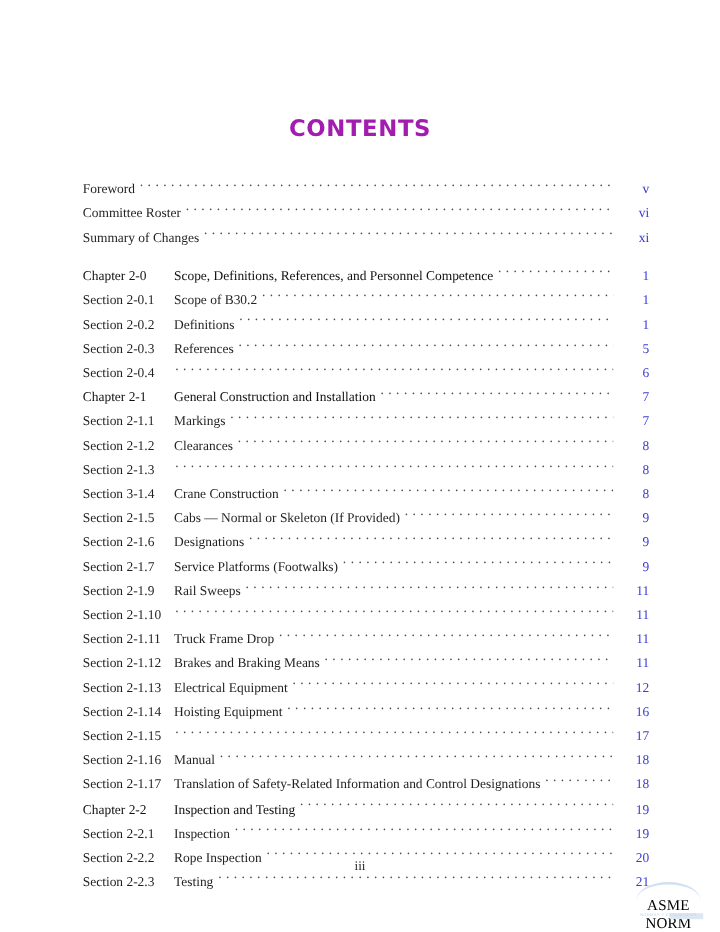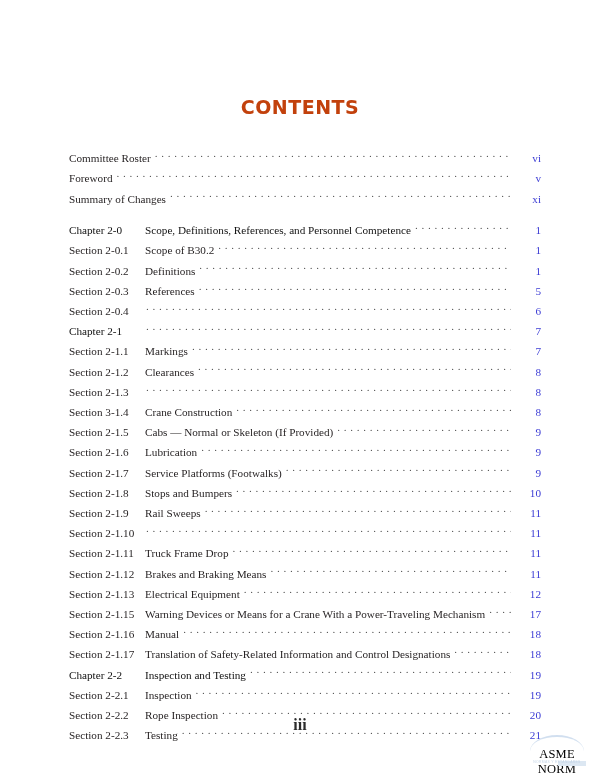--- a/index.html
+++ b/index.html
@@ -26,21 +26,21 @@
   .toc-title {
     position: absolute;
     left: 0;
     right: 0;
     top: 96px;
     text-align: center;
     font-family: "DejaVu Sans", sans-serif;
     font-weight: bold;
     font-size: 19px;
     letter-spacing: 0.5px;
-    color: #c2410c;
+    color: #a21caf;
   }
 
   .toc-body {
     position: absolute;
     left: 69px;
     top: 148px;
     width: 472px;
   }
 
   .toc-row {
@@ -107,23 +107,22 @@
   .gap-after {
     height: 11px;
   }
 
   .folio {
     position: absolute;
     left: 0;
     right: 0;
     top: 716px;
     text-align: center;
-    font-size: 16px;
+    font-size: 11px;
     color: #2b2b2b;
-    font-weight: bold;
   }
 
   .watermark {
     position: absolute;
     right: 6px;
     bottom: 4px;
     width: 74px;
     height: 40px;
     text-align: center;
     user-select: none;
@@ -171,28 +170,28 @@
 </head>
 <body>
 
 <div class="page">
 
   <div class="toc-title">CONTENTS</div>
 
   <div class="toc-body">
     <div id="frontmatter-list">
         <div class="toc-row frontmatter">
+          <span class="col-title">Foreword</span>
+          <span class="leader"></span>
+          <span class="col-page">v</span>
+        </div>
+        <div class="toc-row frontmatter">
           <span class="col-title">Committee Roster</span>
           <span class="leader"></span>
           <span class="col-page">vi</span>
-        </div>
-        <div class="toc-row frontmatter">
-          <span class="col-title">Foreword</span>
-          <span class="leader"></span>
-          <span class="col-page">v</span>
         </div>
         <div class="toc-row frontmatter">
           <span class="col-title">Summary of Changes</span>
           <span class="leader"></span>
           <span class="col-page">xi</span>
         </div>
       </div>
     <div class="gap-after"></div>
     <div id="chapter-list">
         <div class="toc-row bold">
@@ -219,20 +218,21 @@
           <span class="leader"></span>
           <span class="col-page">5</span>
         </div>
         <div class="toc-row">
           <span class="col-label">Section 2-0.4</span>
           <span class="leader"></span>
           <span class="col-page">6</span>
         </div>
         <div class="toc-row bold">
           <span class="col-label">Chapter 2-1</span>
+          <span class="col-title">General Construction and Installation</span>
           <span class="leader"></span>
           <span class="col-page">7</span>
         </div>
         <div class="toc-row">
           <span class="col-label">Section 2-1.1</span>
           <span class="col-title">Markings</span>
           <span class="leader"></span>
           <span class="col-page">7</span>
         </div>
         <div class="toc-row">
@@ -253,37 +253,31 @@
           <span class="col-page">8</span>
         </div>
         <div class="toc-row">
           <span class="col-label">Section 2-1.5</span>
           <span class="col-title">Cabs — Normal or Skeleton (If Provided)</span>
           <span class="leader"></span>
           <span class="col-page">9</span>
         </div>
         <div class="toc-row">
           <span class="col-label">Section 2-1.6</span>
-          <span class="col-title">Lubrication</span>
+          <span class="col-title">Designations</span>
           <span class="leader"></span>
           <span class="col-page">9</span>
         </div>
         <div class="toc-row">
           <span class="col-label">Section 2-1.7</span>
           <span class="col-title">Service Platforms (Footwalks)</span>
           <span class="leader"></span>
           <span class="col-page">9</span>
         </div>
         <div class="toc-row">
-          <span class="col-label">Section 2-1.8</span>
-          <span class="col-title">Stops and Bumpers</span>
-          <span class="leader"></span>
-          <span class="col-page">10</span>
-        </div>
-        <div class="toc-row">
           <span class="col-label">Section 2-1.9</span>
           <span class="col-title">Rail Sweeps</span>
           <span class="leader"></span>
           <span class="col-page">11</span>
         </div>
         <div class="toc-row">
           <span class="col-label">Section 2-1.10</span>
           <span class="leader"></span>
           <span class="col-page">11</span>
         </div>
@@ -299,22 +293,27 @@
           <span class="leader"></span>
           <span class="col-page">11</span>
         </div>
         <div class="toc-row">
           <span class="col-label">Section 2-1.13</span>
           <span class="col-title">Electrical Equipment</span>
           <span class="leader"></span>
           <span class="col-page">12</span>
         </div>
         <div class="toc-row">
+          <span class="col-label">Section 2-1.14</span>
+          <span class="col-title">Hoisting Equipment</span>
+          <span class="leader"></span>
+          <span class="col-page">16</span>
+        </div>
+        <div class="toc-row">
           <span class="col-label">Section 2-1.15</span>
-          <span class="col-title">Warning Devices or Means for a Crane With a Power-Traveling Mechanism</span>
           <span class="leader"></span>
           <span class="col-page">17</span>
         </div>
         <div class="toc-row">
           <span class="col-label">Section 2-1.16</span>
           <span class="col-title">Manual</span>
           <span class="leader"></span>
           <span class="col-page">18</span>
         </div>
         <div class="toc-row">

